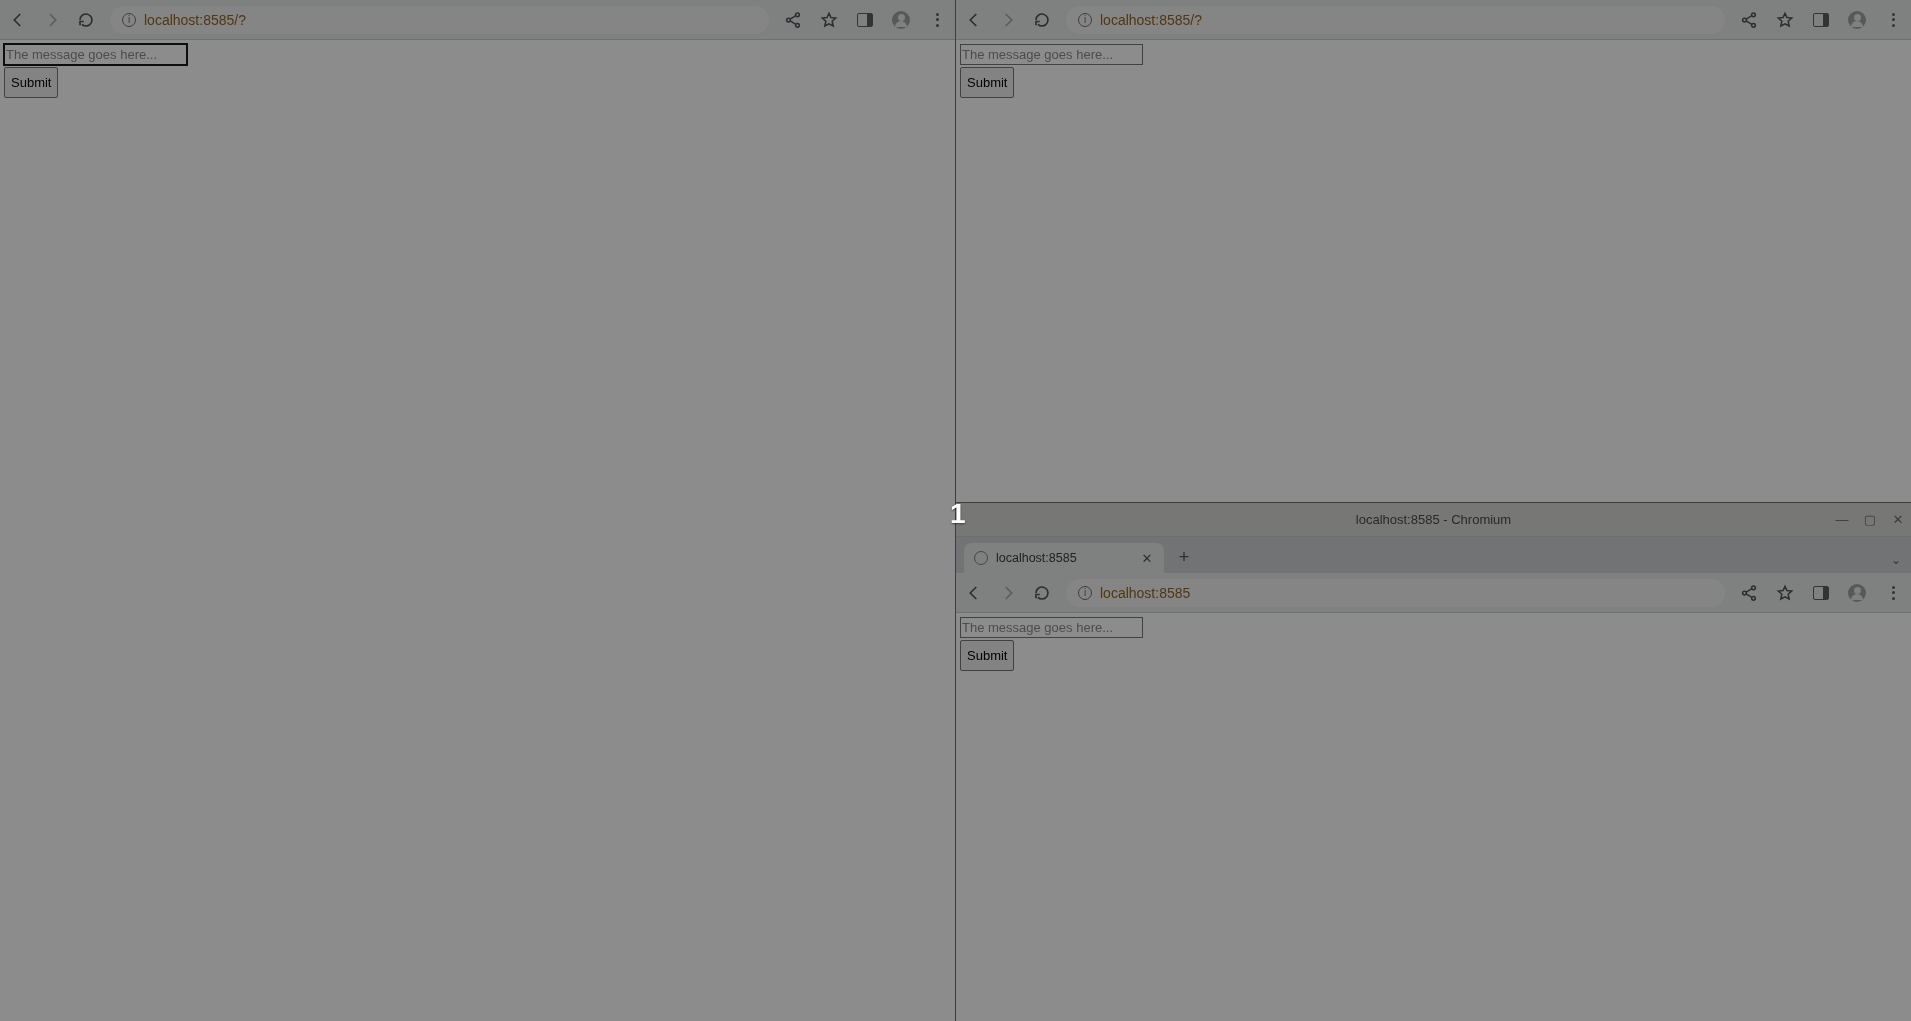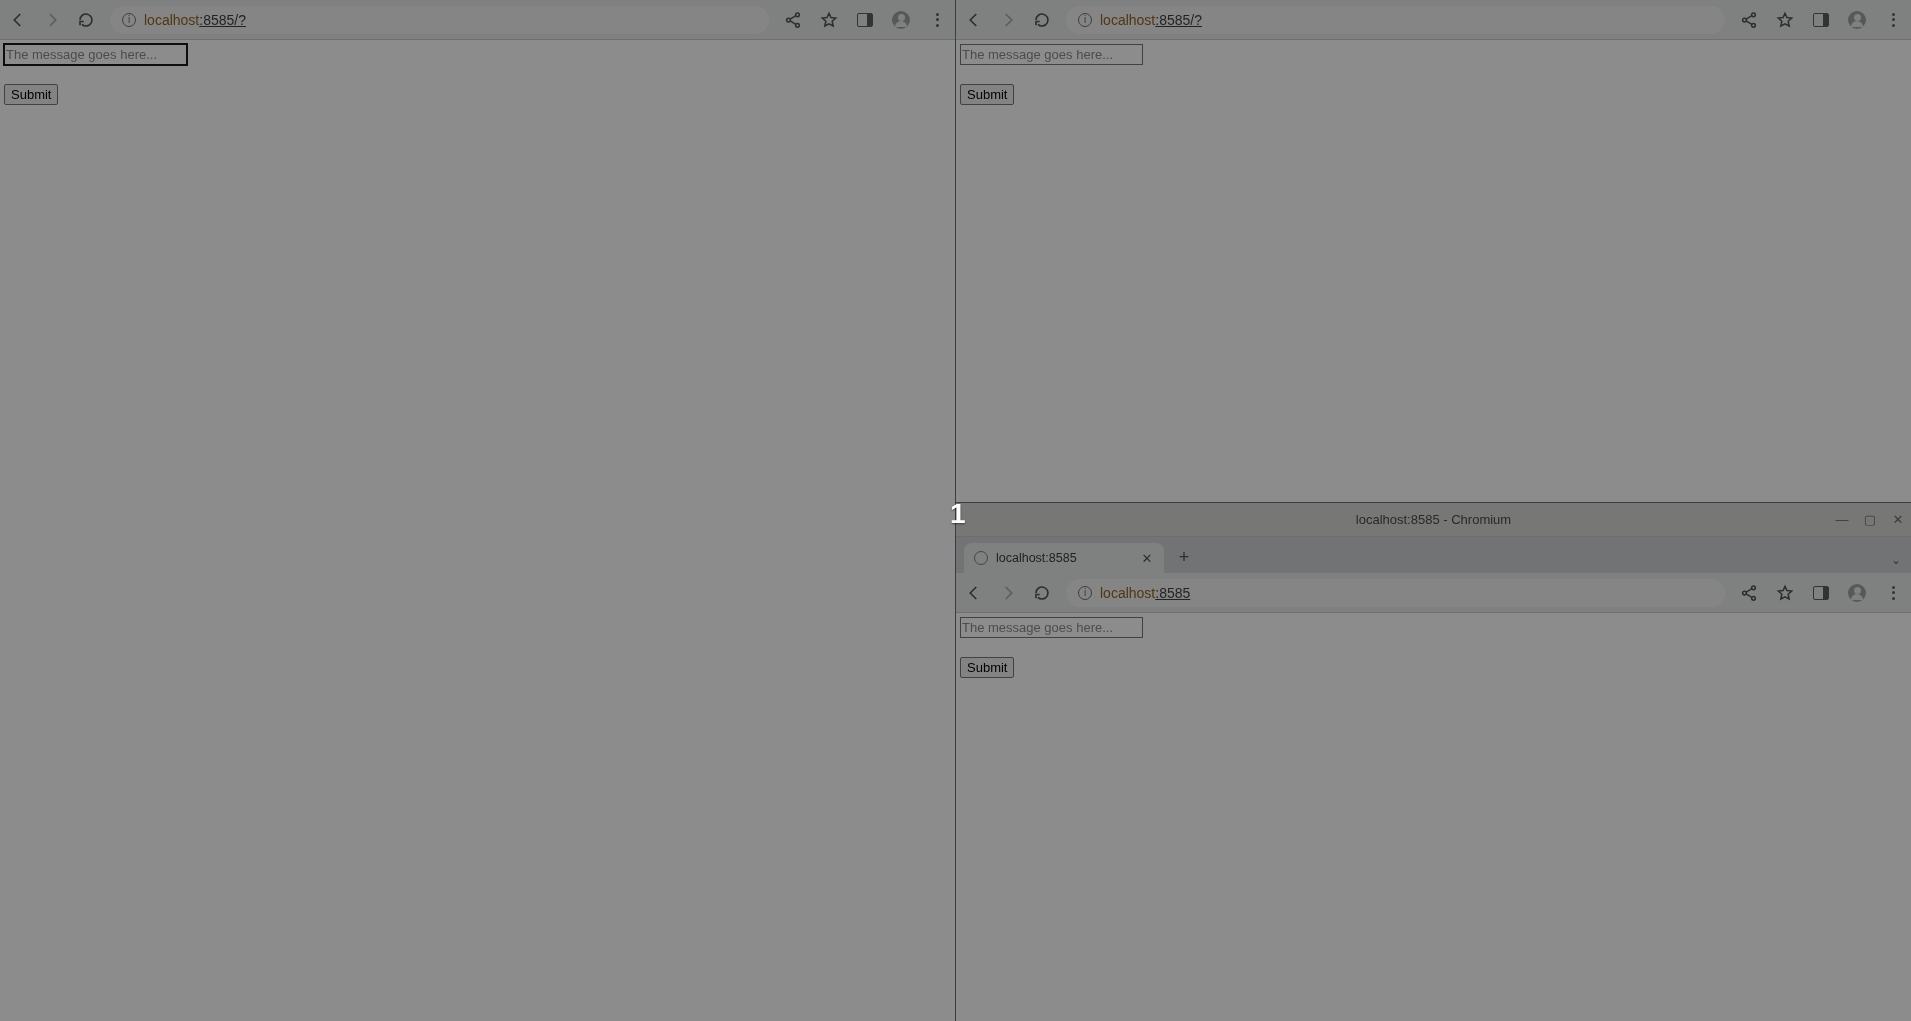--- a/index.html
+++ b/index.html
@@ -148,21 +148,21 @@
   }
   .addr .info-icon {
     width: 14px; height: 14px;
     border: 1.4px solid #6b6e72;
     border-radius: 50%;
     display: flex; align-items: center; justify-content: center;
     font-size: 10px; color: #6b6e72;
     flex: 0 0 auto;
   }
   .addr .host { color: #a16207; }
-  .addr .rest { color: #404040; text-decoration: underline; }
+  .addr .rest { color: #a16207; }
   .toolbar .right-icons {
     display: flex;
     align-items: center;
     gap: 16px;
   }
   .panel-icon {
     width: 16px; height: 14px;
     border: 1.6px solid #5a5d60;
     border-radius: 2px;
     position: relative;
@@ -219,24 +219,24 @@
     background: #ffffff;
     font-family: Arial, sans-serif;
   }
   .page input[type="text"].focused {
     outline: 2px solid #1a1a1a;
     outline-offset: -1px;
     border-color: #1a1a1a;
   }
   .page input::placeholder { color: #8a8a8a; }
   .page button.submit {
-    margin-top: 19px;
+    margin-top: 2px;
     font-size: 13px;
     padding: 1px 6px;
-    height: 21px;
+    height: 31px;
     background: #efefef;
     border: 1px solid #767676;
     border-radius: 2px;
     font-family: Arial, sans-serif;
   }
 
   
   #win-left  { left: 0;    top: 0;    width: 955px; height: 1021px; }
   #win-tr    { left: 956px; top: 0;    width: 955px; height: 502px; }
   #win-br    { left: 956px; top: 503px; width: 955px; height: 518px; }

